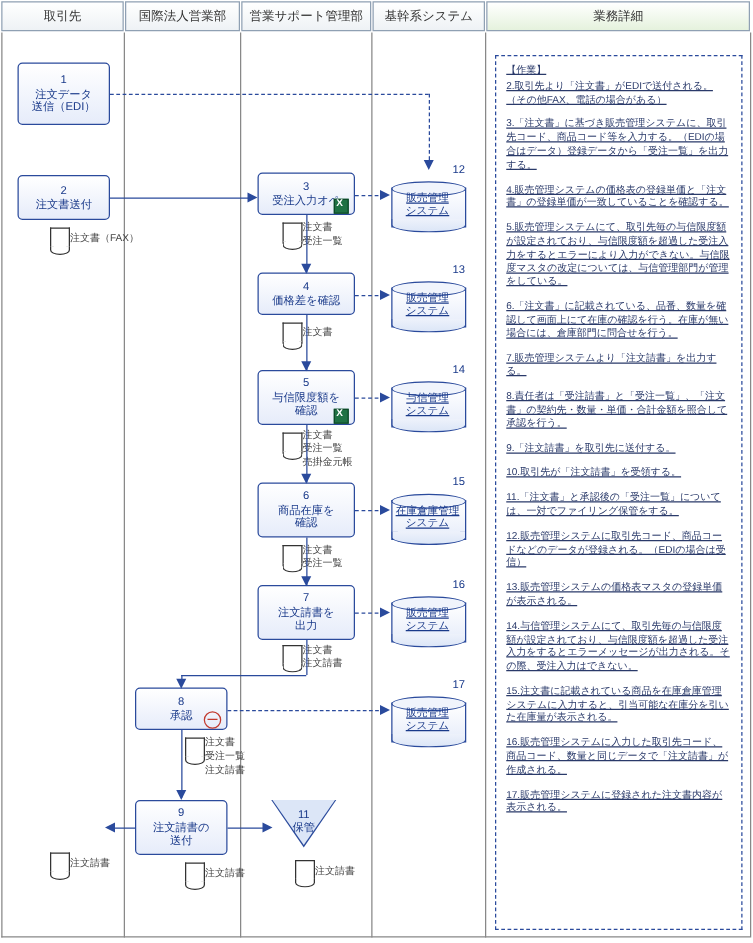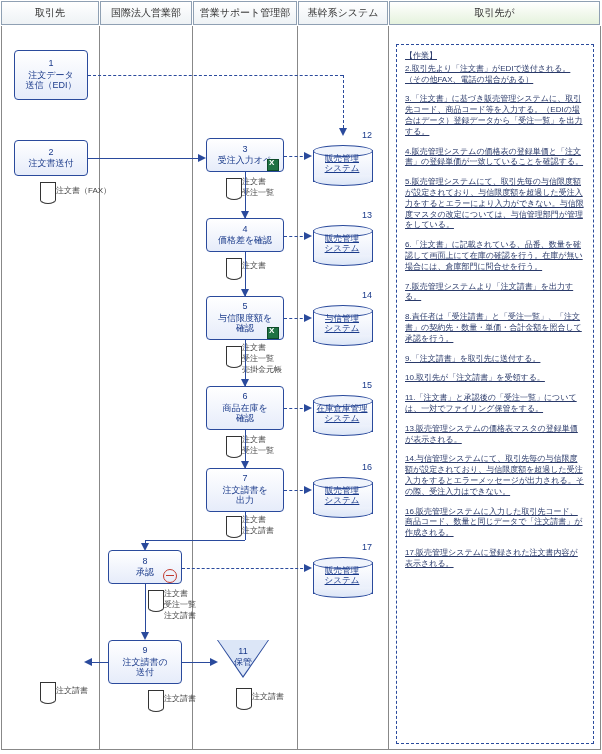--- a/index.html
+++ b/index.html
@@ -271,21 +271,21 @@
     <div class="col-header" style="left:1px;width:98px">
         <span>取引先</span>
       </div>
     <div class="col-header" style="left:193px;width:104px">
         <span>営業サポート管理部</span>
       </div>
     <div class="col-header" style="left:298px;width:90px">
         <span>基幹系システム</span>
       </div>
     <div class="col-header detail" style="left:389px;width:211px">
-        <span>取引先が</span>
+        <span>業務詳細</span>
       </div>
   </div>
 
   <div class="vline" style="left:1px"></div>
   <div class="vline" style="left:99px"></div>
   <div class="vline" style="left:192px"></div>
   <div class="vline" style="left:297px"></div>
   <div class="vline" style="left:388px"></div>
   <div class="vline" style="left:600px"></div>
 
@@ -497,19 +497,21 @@
     <p class="para">2.取引先より「注文書」がEDIで送付される。（その他FAX、電話の場合がある）</p>
     <p class="para">3.「注文書」に基づき販売管理システムに、取引先コード、商品コード等を入力する。（EDIの場合はデータ）登録データから「受注一覧」を出力する。</p>
     <p class="para">4.販売管理システムの価格表の登録単価と「注文書」の登録単価が一致していることを確認する。</p>
     <p class="para">5.販売管理システムにて、取引先毎の与信限度額が設定されており、与信限度額を超過した受注入力をするとエラーにより入力ができない。与信限度マスタの改定については、与信管理部門が管理をしている。</p>
     <p class="para">6.「注文書」に記載されている、品番、数量を確認して画面上にて在庫の確認を行う。在庫が無い場合には、倉庫部門に問合せを行う。</p>
     <p class="para">7.販売管理システムより「注文請書」を出力する。</p>
     <p class="para">8.責任者は「受注請書」と「受注一覧」、「注文書」の契約先・数量・単価・合計金額を照合して承認を行う。</p>
     <p class="para">9.「注文請書」を取引先に送付する。</p>
     <p class="para">10.取引先が「注文請書」を受領する。</p>
     <p class="para">11.「注文書」と承認後の「受注一覧」については、一対でファイリング保管をする。</p>
+    <p class="para">12.販売管理システムに取引先コード、商品コードなどのデータが登録される。（EDIの場合は受信）</p>
     <p class="para">13.販売管理システムの価格表マスタの登録単価が表示される。</p>
     <p class="para">14.与信管理システムにて、取引先毎の与信限度額が設定されており、与信限度額を超過した受注入力をするとエラーメッセージが出力される。その際、受注入力はできない。</p>
+    <p class="para">15.注文書に記載されている商品を在庫倉庫管理システムに入力すると、引当可能な在庫分を引いた在庫量が表示される。</p>
     <p class="para">16.販売管理システムに入力した取引先コード、商品コード、数量と同じデータで「注文請書」が作成される。</p>
     <p class="para">17.販売管理システムに登録された注文書内容が表示される。</p>
   </div>
 
 </div>
 
 </body></html>

